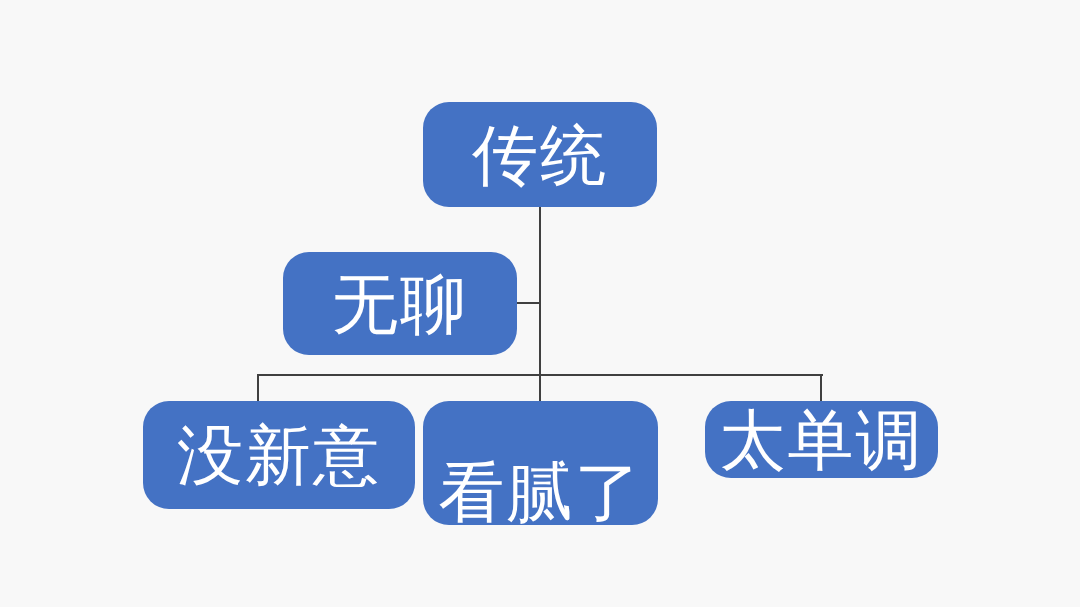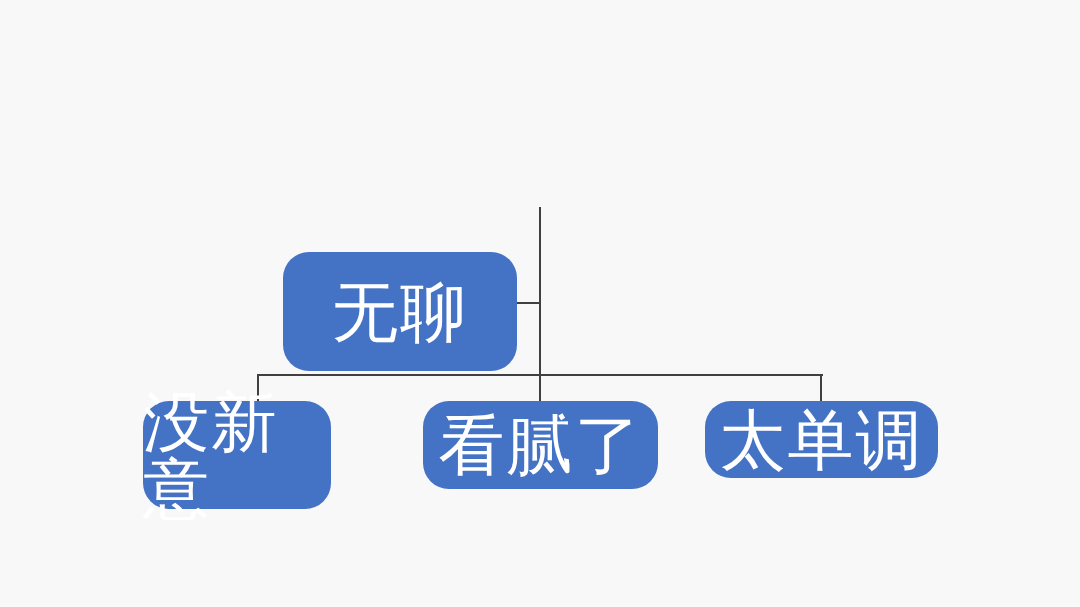--- a/index.html
+++ b/index.html
@@ -28,42 +28,45 @@
     letter-spacing: 2px;
     line-height: 1;
     user-select: none;
   }
   .line {
     position: absolute;
     background: #404040;
   }
   
   .node-root   { left: 423px; top: 102px; width: 234px; height: 105px; }
-  .node-branch { left: 283px; top: 252px; width: 234px; height: 119px; }
-  .node-leaf1  { left: 143px; top: 401px; width: 188px; height: 108px; }
-  .node-leaf2  { left: 423px; top: 401px; width: 235px; height: 88px; }
+  .node-branch { left: 283px; top: 252px; width: 234px; height: 103px; }
+  .node-leaf1  { left: 143px; top: 401px; width: 272px; height: 108px; }
+  .node-leaf2  { left: 423px; top: 401px; width: 235px; height: 124px; align-items: flex-end; }
   .node-leaf3  { left: 705px; top: 401px; width: 233px; height: 77px; }
   
   .line-trunk        { left: 539px; top: 207px; width: 2px;   height: 194px; }
   .line-branch-stub  { left: 516px; top: 302px; width: 24px;  height: 2px;   }
   .line-horizontal   { left: 257px; top: 374px; width: 566px; height: 2px;   }
   .line-left-stub    { left: 257px; top: 375px; width: 2px;   height: 26px;  }
   .line-right-stub   { left: 820px; top: 375px; width: 2px;   height: 26px;  }
 </style>
 </head>
 <body>
 
 <div class="canvas">
 
   <div class="line line-trunk"></div>
   <div class="line line-branch-stub"></div>
   <div class="line line-horizontal"></div>
   <div class="line line-left-stub"></div>
   <div class="line line-right-stub"></div>
 
+  <div class="node node-root">
+    <span>传统</span>
+  </div>
 
   <div class="node node-branch">
     <span>无聊</span>
   </div>
 
   <div class="node node-leaf1">
     <span>没新意</span>
   </div>
 
   <div class="node node-leaf2">

